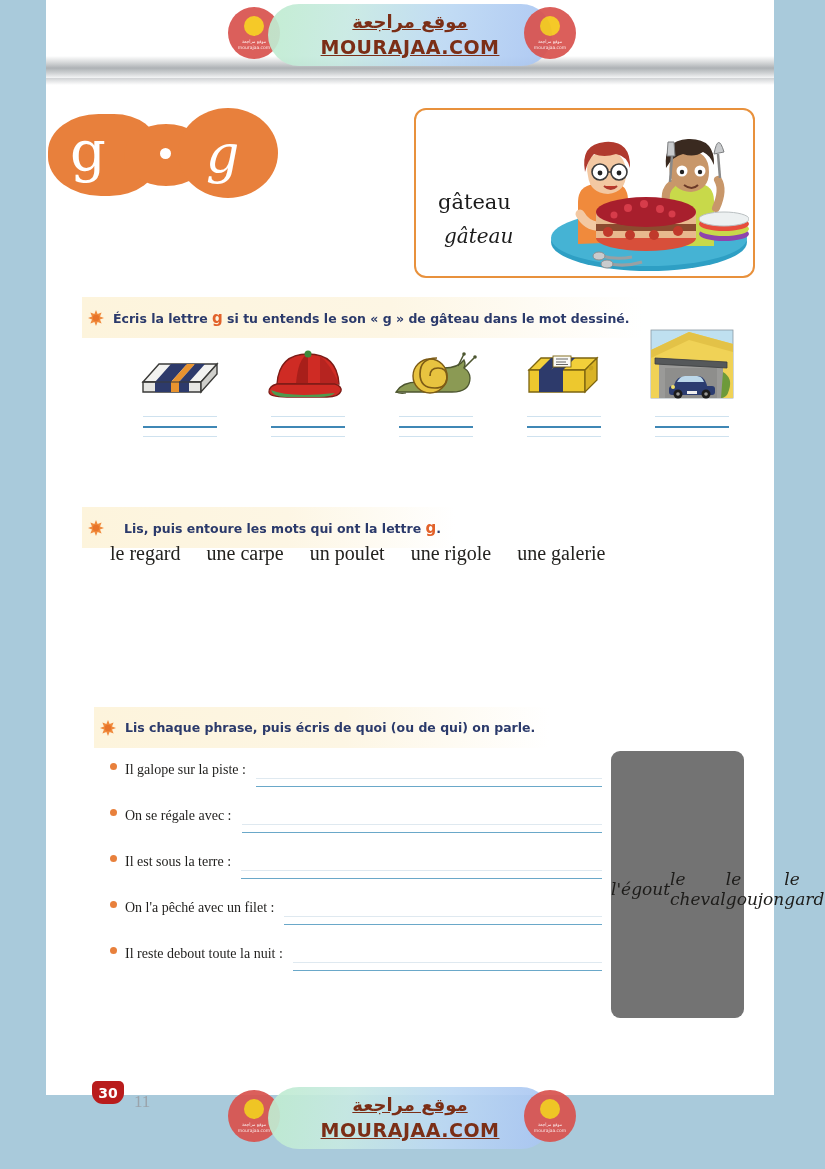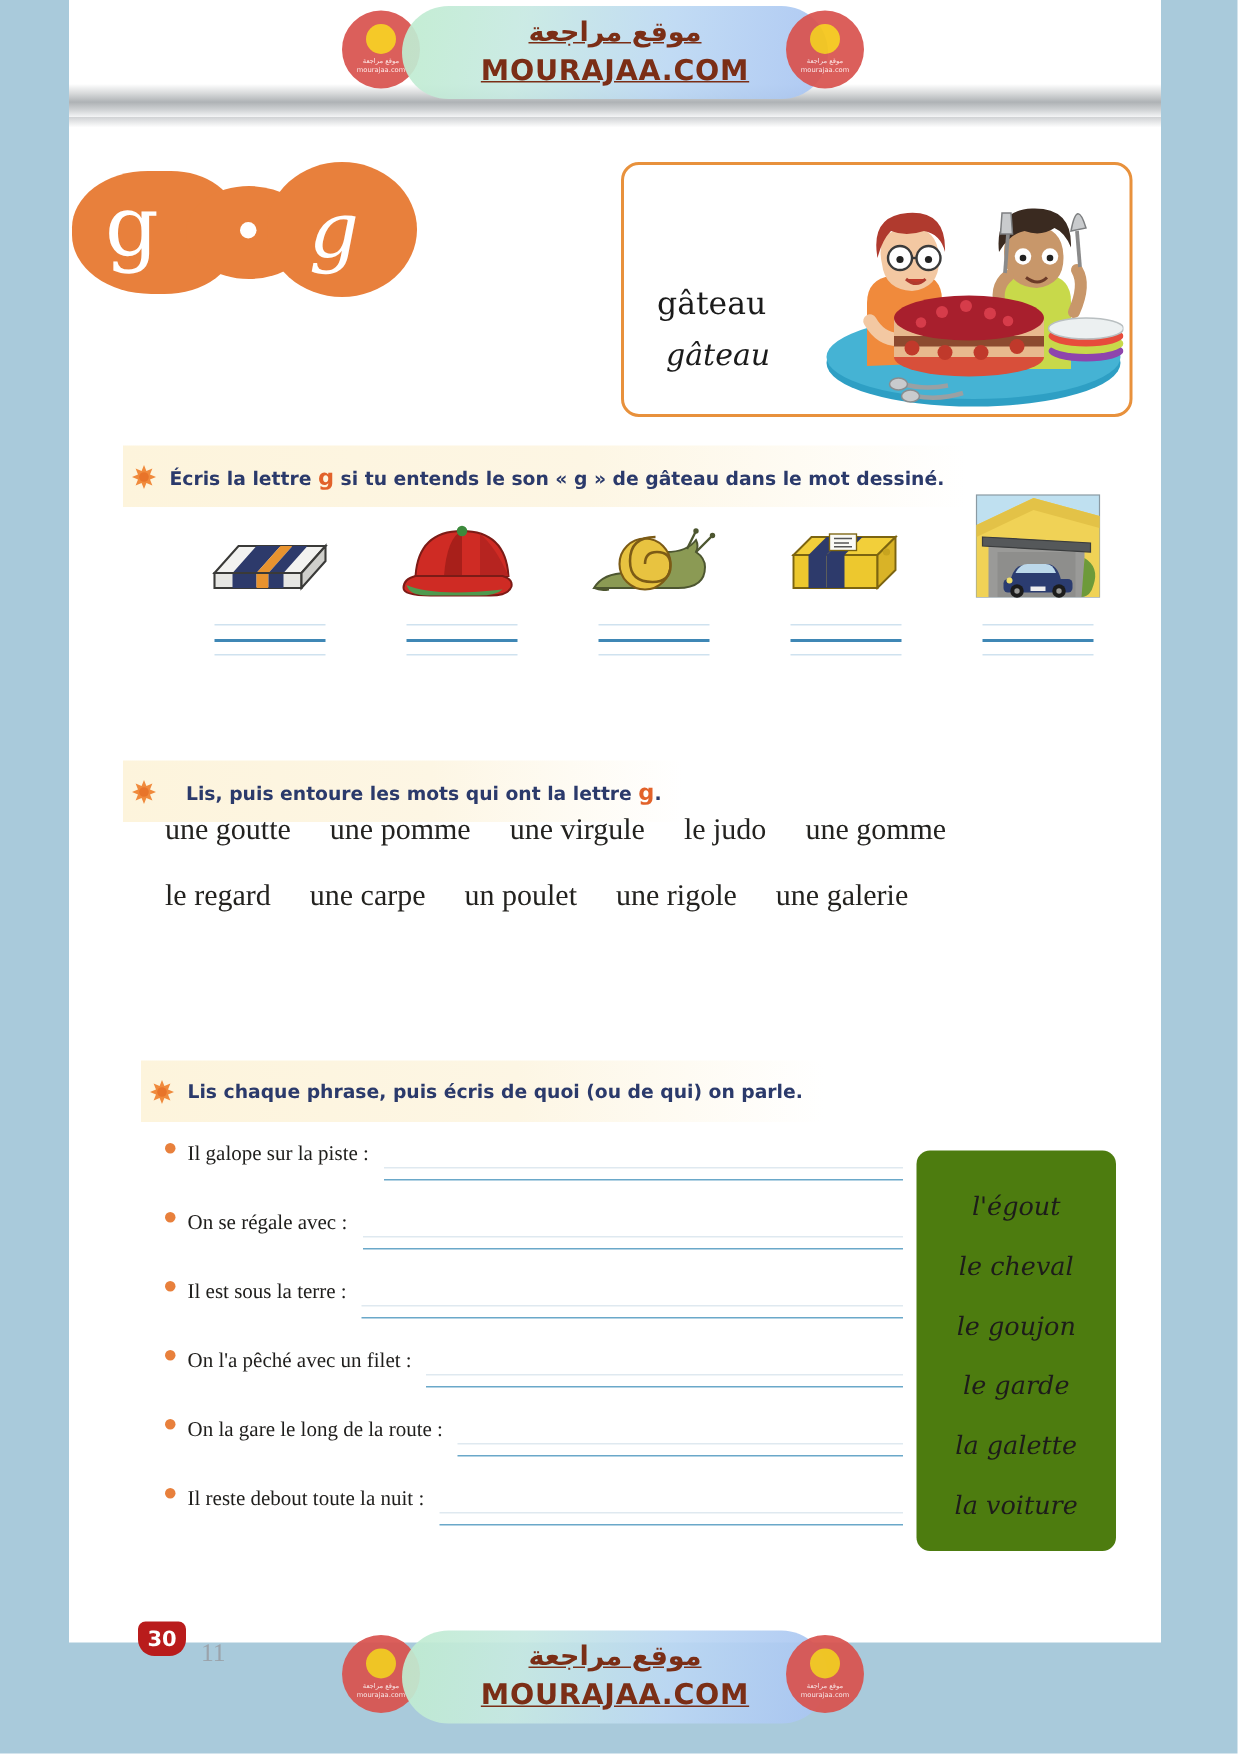--- a/index.html
+++ b/index.html
@@ -313,29 +313,28 @@
     height: 1.3px; background: #6aa8c9;
   }
 
   
   .bank {
     position: absolute;
     left: 611px;
     top: 751px;
     width: 133px;
     height: 267px;
-    background: #4d7c0f;
+    background: #737373;
     border-radius: 9px;
     padding-top: 8px;
     box-sizing: border-box;
     display: flex;
-    flex-direction: column;
+    flex-direction: row;
     align-items: center;
     justify-content: space-evenly;
-    margin-top: 16px;
   }
   .bank-word {
     font-family: "DejaVu Serif", serif;
     font-style: italic;
     font-size: 17px;
     color: #1d1c1a;
   }
 
   
   .page-num {
@@ -579,23 +578,20 @@
 <div class="instr" id="instr-2">
   <svg class="instr-star" viewBox="0 0 20 20">
     <path d="M10 0 L12 5 L17 3 L15 8 L20 10 L15 12 L17 17 L12 15 L10 20 L8 15 L3 17 L5 12 L0 10 L5 8 L3 3 L8 5 Z" fill="#f08a3c"></path>
     <circle cx="10" cy="10" r="4" fill="#e8742a"></circle>
   </svg>
   <span class="instr-text"><span>Lis, puis entoure les mots qui ont la lettre </span><span class="g-orange">g</span><span>.</span></span>
 </div>
 
 <div class="word-lists">
   <div class="word-line">
-    <span class="w">une goutte</span><span class="w">une pomme</span><span class="w">une virgule</span><span class="w">le judo</span><span class="w">une gomme</span>
-  </div>
-  <div class="word-line">
     <span class="w">le regard</span><span class="w">une carpe</span><span class="w">un poulet</span><span class="w">une rigole</span><span class="w">une galerie</span>
   </div>
 </div>
 
 <div class="instr" id="instr-3">
   <svg class="instr-star" viewBox="0 0 20 20">
     <path d="M10 0 L12 5 L17 3 L15 8 L20 10 L15 12 L17 17 L12 15 L10 20 L8 15 L3 17 L5 12 L0 10 L5 8 L3 3 L8 5 Z" fill="#f08a3c"></path>
     <circle cx="10" cy="10" r="4" fill="#e8742a"></circle>
   </svg>
   <span class="instr-text">Lis chaque phrase, puis écris de quoi (ou de qui) on parle.</span>
@@ -629,28 +625,20 @@
   <div class="sent-row">
     <span class="sent-bullet"></span>
     <span class="sent-text">On l'a pêché avec un filet :</span>
     <span class="sent-blank">
         <span class="bl-faint"></span>
         <span class="bl-main"></span>
       </span>
   </div>
   <div class="sent-row">
     <span class="sent-bullet"></span>
-    <span class="sent-text">On la gare le long de la route :</span>
-    <span class="sent-blank">
-        <span class="bl-faint"></span>
-        <span class="bl-main"></span>
-      </span>
-  </div>
-  <div class="sent-row">
-    <span class="sent-bullet"></span>
     <span class="sent-text">Il reste debout toute la nuit :</span>
     <span class="sent-blank">
         <span class="bl-faint"></span>
         <span class="bl-main"></span>
       </span>
   </div>
 </div>
 
 <div class="bank">
   <div class="bank-word">l'égout</div>

